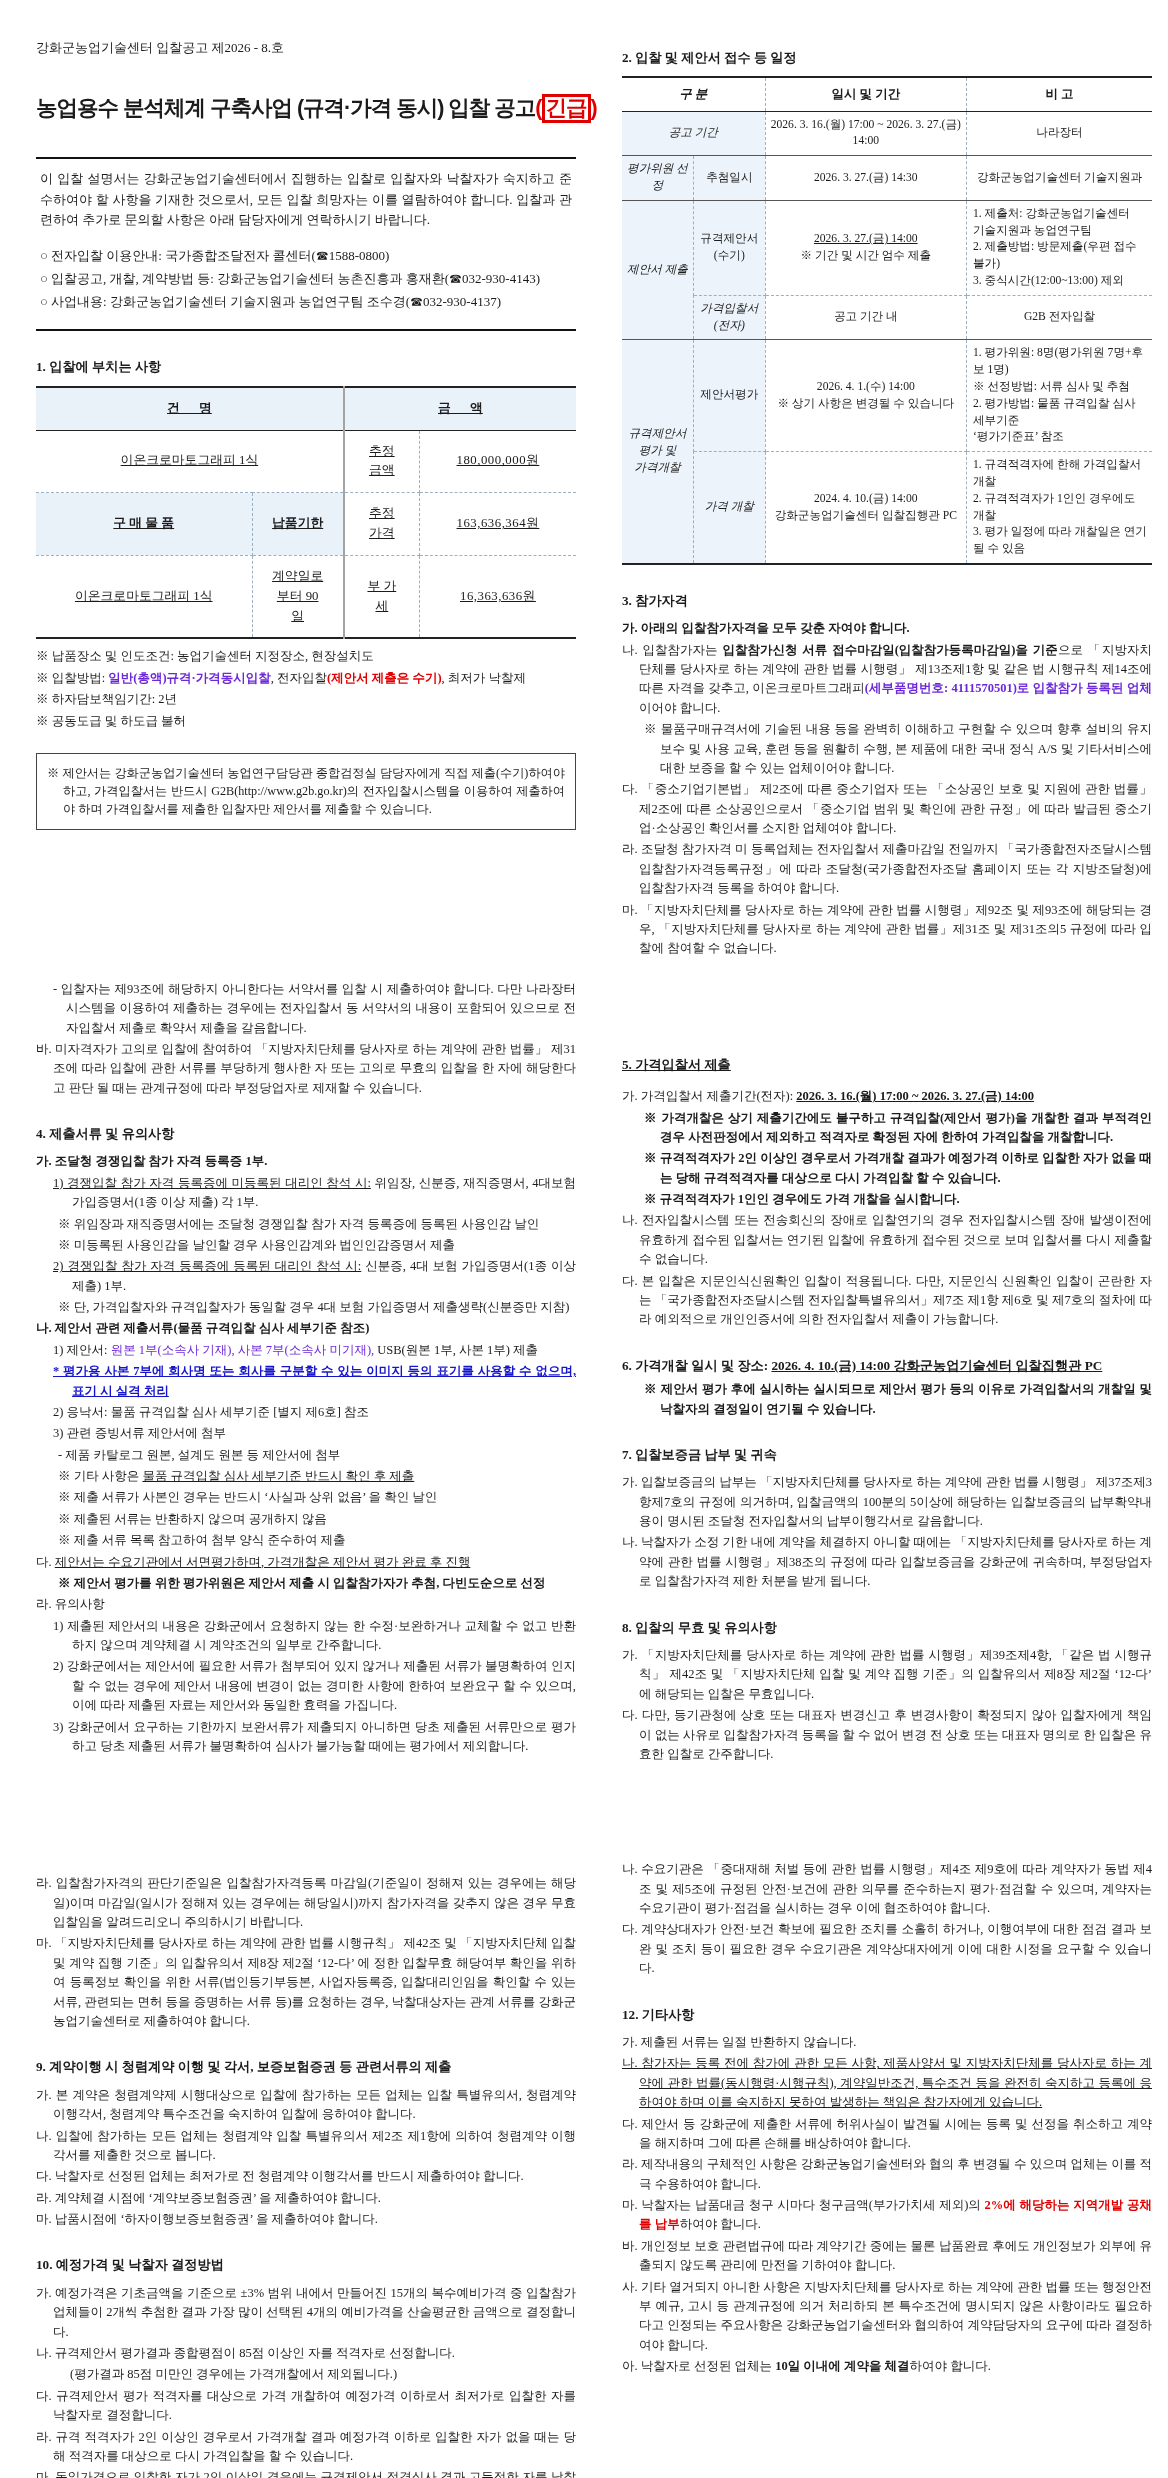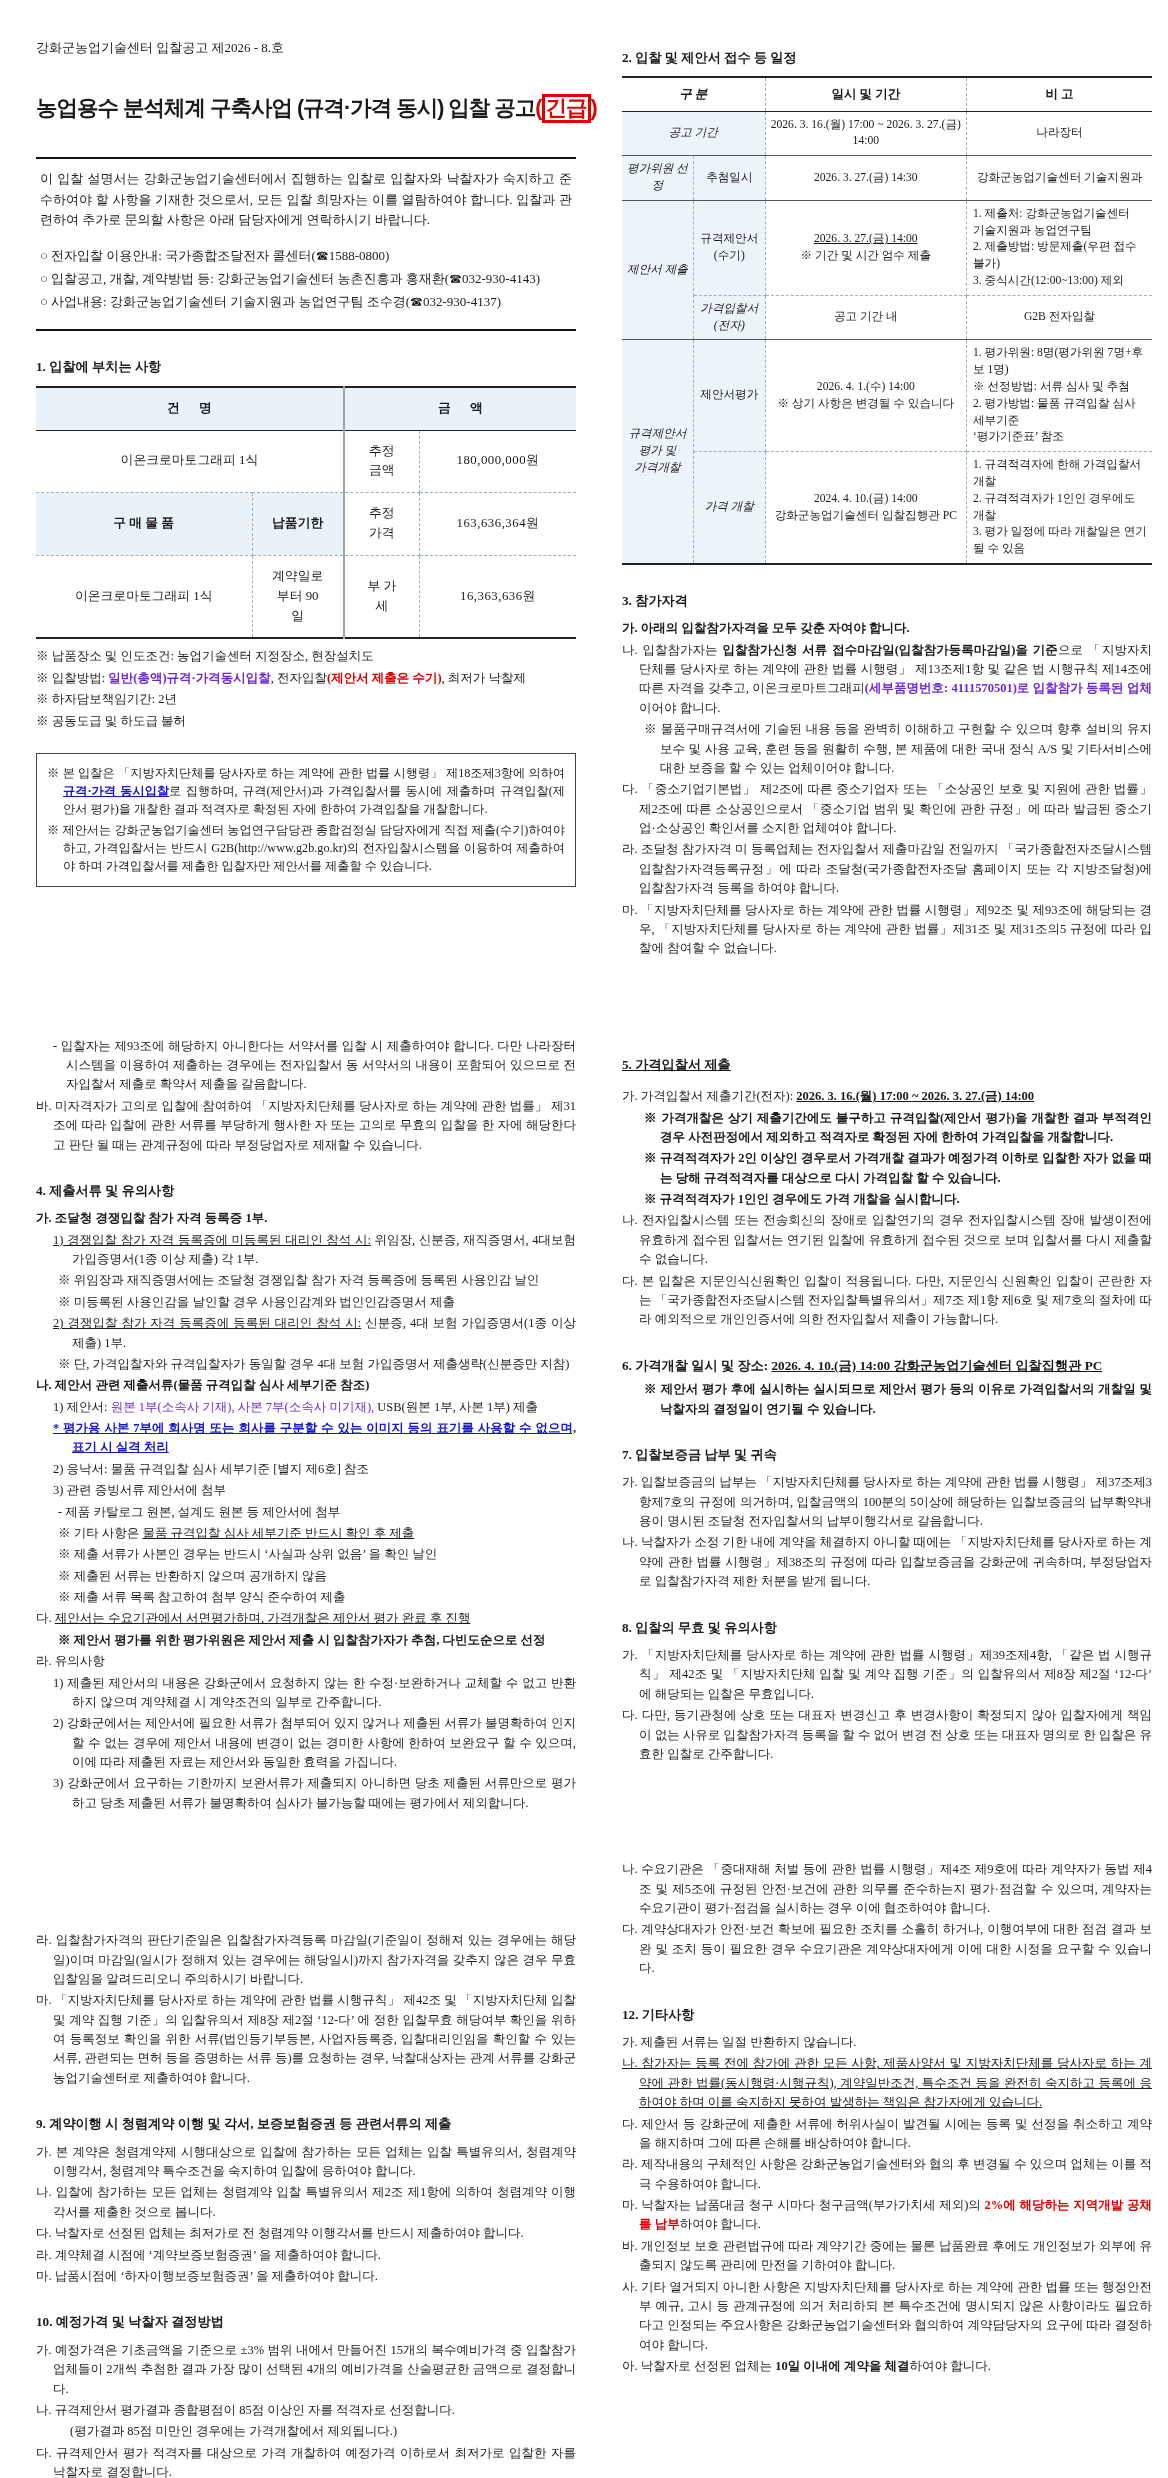--- a/index.html
+++ b/index.html
@@ -25,21 +25,21 @@
 
   .introbox{margin-top:32px;border-top:2px solid #111;border-bottom:2px solid #111;
             padding:10px 4px 14px;font-size:13px;}
   .introbox .bullets{margin-top:16px;}
   .introbox .bullets div{margin:3px 0;}
 
   .sec-h{font-weight:bold;font-size:13.2px;margin-top:26px;margin-bottom:8px;}
 
   table{border-collapse:collapse;width:100%;}
   .t1{border-top:2px solid #222;border-bottom:2px solid #222;text-align:center;font-size:12.8px;}
-  .t1 td{border:1px dashed #9ab0c4;padding:11px 19px;}
+  .t1 td{border:1px dashed #9ab0c4;padding:11px 19px;text-decoration:underline;}
   .t1 tr td:first-child{border-left:none;}
   .t1 tr td:last-child{border-right:none;}
   .t1 .hd{background:#e9f1f9;font-weight:bold;white-space:pre;}
   .t1 tr.hrow td{border-bottom:1.5px solid #222;border-top:none;}
   .t1 .vl{border-left:2px solid #a3a3a3;}
   .t1 .amt{letter-spacing:.5px;}
 
   .notes{margin-top:8px;}
   .notes div{margin:2px 0;padding-left:18px;text-indent:-18px;}
 
@@ -125,21 +125,20 @@
       </table>
 
     <div class="notes">
       <div>※ 납품장소 및 인도조건:  농업기술센터 지정장소, 현장설치도</div>
       <div><span>※ 입찰방법: </span><span class="blue b">일반(총액)규격·가격동시입찰</span><span>, 전자입찰</span><span class="red b">(제안서 제출은 수기)</span><span>, 최저가 낙찰제</span></div>
       <div>※ 하자담보책임기간: 2년</div>
       <div>※ 공동도급 및 하도급 불허</div>
     </div>
 
     <div class="noticebox just">
-      <div class="it"><span>※ 본 입찰은 「지방자치단체를 당사자로 하는 계약에 관한 법률 시행령」 제18조제3항에 의하여 </span><span class="bu">규격·가격 동시입찰</span><span>로 집행하며, 규격(제안서)과 가격입찰서를 동시에 제출하며 규격입찰(제안서 평가)을 개찰한 결과 적격자로 확정된 자에 한하여 가격입찰을 개찰합니다.</span></div>
       <div class="it">※ 제안서는 강화군농업기술센터 농업연구담당관 종합검정실 담당자에게 직접 제출(수기)하여야 하고, 가격입찰서는 반드시 G2B(http://www.g2b.go.kr)의 전자입찰시스템을 이용하여 제출하여야 하며 가격입찰서를 제출한 입찰자만 제안서를 제출할 수 있습니다.</div>
     </div>
 
     <div class="gap-pagebreak-l1 dash just">- 입찰자는 제93조에 해당하지 아니한다는 서약서를 입찰 시 제출하여야 합니다. 다만 나라장터 시스템을 이용하여 제출하는 경우에는 전자입찰서 동 서약서의 내용이 포함되어 있으므로 전자입찰서 제출로 확약서 제출을 갈음합니다.</div>
     <div class="h1i just">바. 미자격자가 고의로 입찰에 참여하여 「지방자치단체를 당사자로 하는 계약에 관한 법률」 제31조에 따라 입찰에 관한 서류를 부당하게 행사한 자 또는 고의로 무효의 입찰을 한 자에 해당한다고 판단 될 때는 관계규정에 따라 부정당업자로 제재할 수 있습니다.</div>
 
     <div class="sec-h">4. 제출서류 및 유의사항</div>
     <div class="h1i b">가. 조달청 경쟁입찰 참가 자격 등록증 1부.</div>
     <div class="h2i just"><span class="u">1) 경쟁입찰 참가 자격 등록증에 미등록된 대리인 참석 시:</span><span> 위임장, 신분증, 재직증명서, 4대보험 가입증명서(1종 이상 제출) 각 1부.</span></div>
     <div class="h3i just">※ 위임장과 재직증명서에는 조달청 경쟁입찰 참가 자격 등록증에 등록된 사용인감 날인</div>

